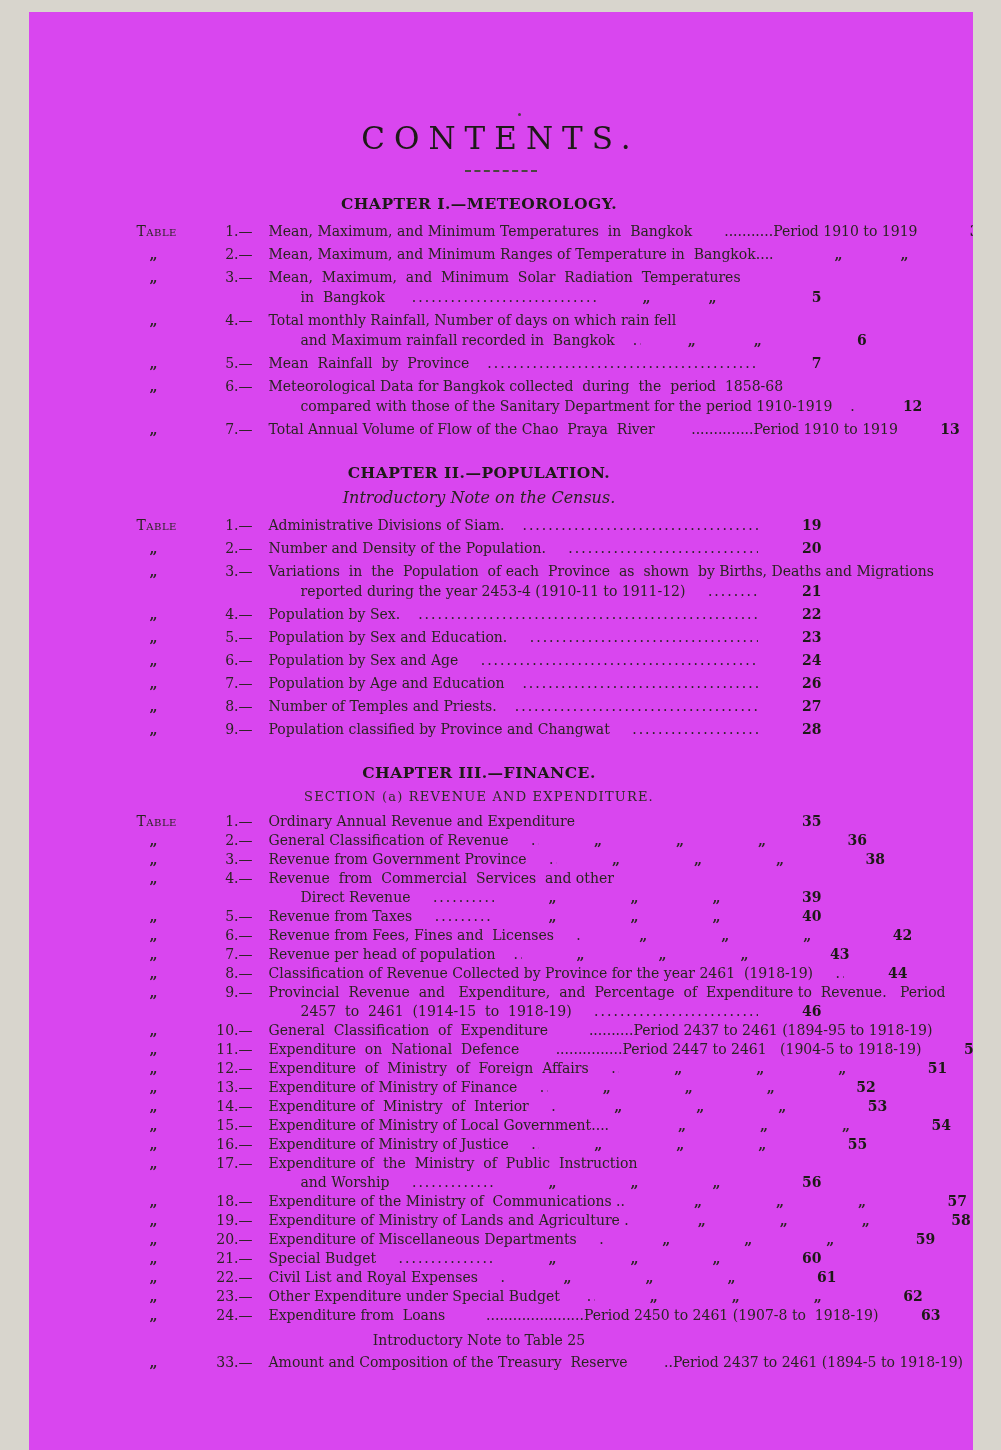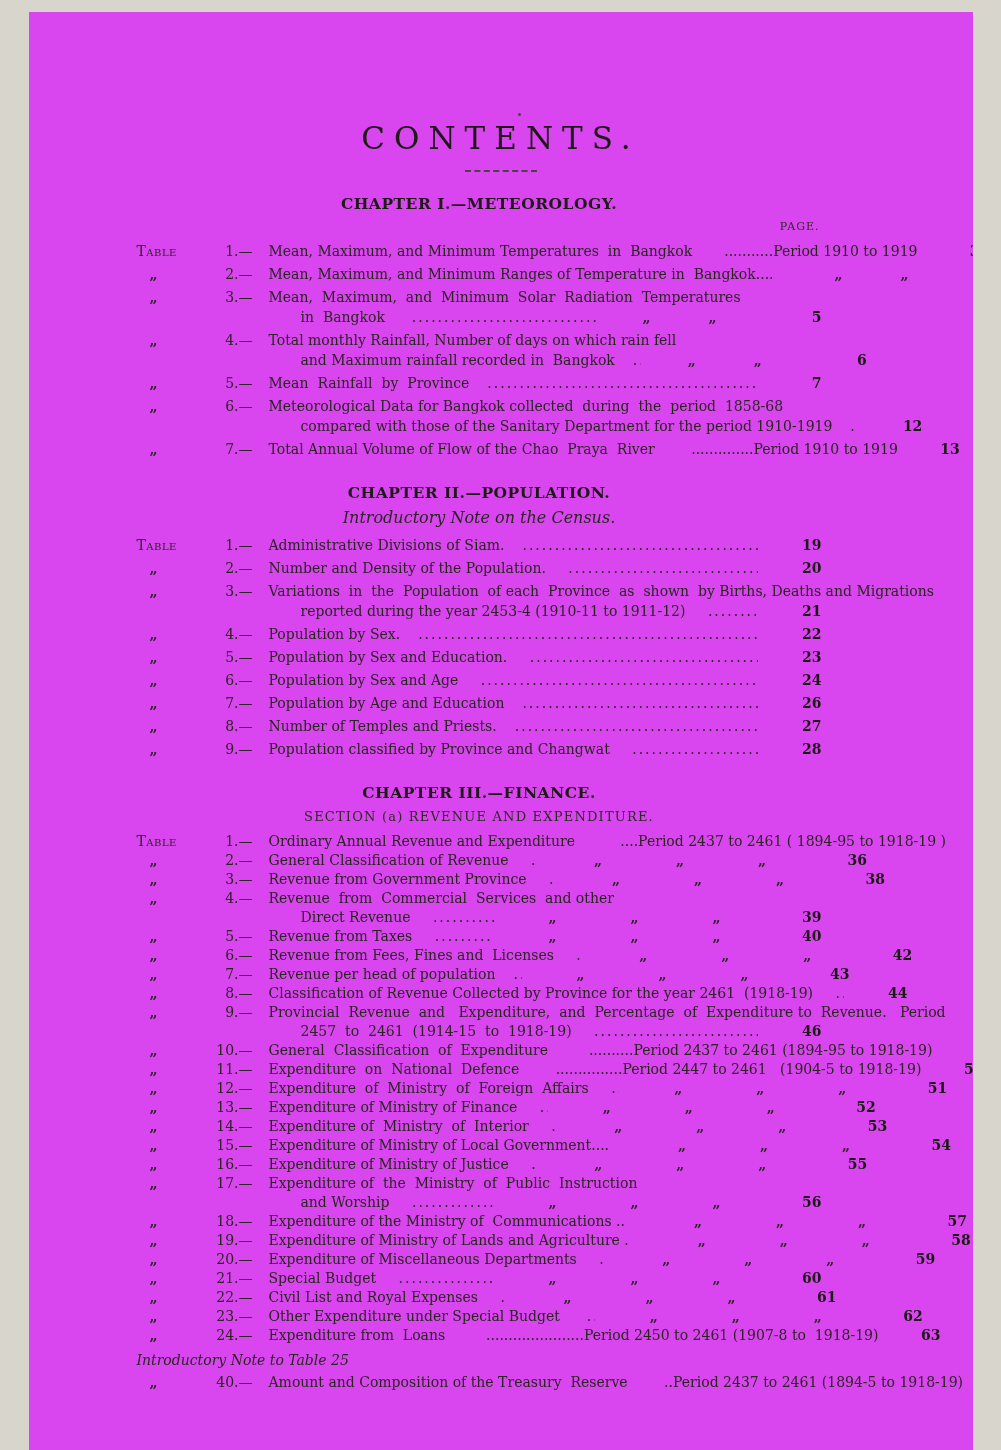--- a/index.html
+++ b/index.html
@@ -44,33 +44,32 @@
   .leader::after{
     content:"..........................................................................................................................................................";
     letter-spacing:2px;
   }
   .spacer{flex:1 1 0;}
   .dittos{flex:none;display:flex;justify-content:space-around;font-weight:bold;}
   .ch-0 .dittos{width:132px;margin-right:14px;}
   .ch-2 .dittos{width:246px;margin-right:2px;}
   .period{flex:none;}
   .pg{width:46px;flex:none;text-align:right;font-weight:bold;color:#1d1a17;}
-  .note-line{text-align:left;font-style:italic;font-size:14px;margin:7px 0 5px;}
+  .note-line{text-align:center;font-size:14px;margin:7px 0 5px;}
 </style>
 </head>
 <body>
 
 <div class="page">
   <div class="speck"></div>
   <div class="title">CONTENTS.</div>
   <div class="title-rule"></div>
   <div class="contents">
       <div class="chapter ch-0">
         <div class="chapter-heading">CHAPTER I.—METEOROLOGY.</div>
-        <div class="page-label">PAGE.</div>
         <div class="entry-list">
           <div class="entry">
             <div class="row"><span class="lbl">Table</span><span class="num">1.—</span><span class="txt">Mean, Maximum, and Minimum Temperatures  in  Bangkok</span><span class="spacer"></span><span class="period">...........Period 1910 to 1919</span><span class="pg">3</span></div>
           </div>
           <div class="entry">
             <div class="row"><span class="lbl ditto-lbl">„</span><span class="num">2.—</span><span class="txt">Mean, Maximum, and Minimum Ranges of Temperature in  Bangkok....</span><span class="spacer"></span><span class="dittos"><span class="ditto">„</span><span class="ditto">„</span></span><span class="pg">4</span></div>
           </div>
           <div class="entry">
             <div class="row"><span class="lbl ditto-lbl">„</span><span class="num">3.—</span><span class="txt">Mean,  Maximum,  and  Minimum  Solar  Radiation  Temperatures</span><span class="pg"></span></div>
             <div class="row"><span class="lbl"></span><span class="num"></span><span class="cont-ind"></span><span class="txt">in  Bangkok  </span><span class="leader"></span><span class="dittos"><span class="ditto">„</span><span class="ditto">„</span></span><span class="pg">5</span></div>
@@ -123,21 +122,21 @@
           <div class="entry">
             <div class="row"><span class="lbl ditto-lbl">„</span><span class="num">9.—</span><span class="txt">Population classified by Province and Changwat </span><span class="leader"></span><span class="pg">28</span></div>
           </div>
         </div>
       </div>
       <div class="chapter ch-2">
         <div class="chapter-heading">CHAPTER III.—FINANCE.</div>
         <div class="ch-sub-caps">SECTION (a) REVENUE AND EXPENDITURE.</div>
         <div class="entry-list">
           <div class="entry">
-            <div class="row"><span class="lbl">Table</span><span class="num">1.—</span><span class="txt">Ordinary Annual Revenue and Expenditure   </span><span class="spacer"></span><span class="period">....Period 2437 to 2461 ( 1894-95 to 1918-19 )</span><span class="pg">35</span></div>
+            <div class="row"><span class="lbl">Table</span><span class="num">1.—</span><span class="txt">Ordinary Annual Revenue and Expenditure   </span><span class="spacer"></span><span class="pg">35</span></div>
           </div>
           <div class="entry">
             <div class="row"><span class="lbl ditto-lbl">„</span><span class="num">2.—</span><span class="txt">General Classification of Revenue </span><span class="leader"></span><span class="dittos"><span class="ditto">„</span><span class="ditto">„</span><span class="ditto">„</span></span><span class="pg">36</span></div>
           </div>
           <div class="entry">
             <div class="row"><span class="lbl ditto-lbl">„</span><span class="num">3.—</span><span class="txt">Revenue from Government Province </span><span class="leader"></span><span class="dittos"><span class="ditto">„</span><span class="ditto">„</span><span class="ditto">„</span></span><span class="pg">38</span></div>
           </div>
           <div class="entry">
             <div class="row"><span class="lbl ditto-lbl">„</span><span class="num">4.—</span><span class="txt">Revenue  from  Commercial  Services  and other</span><span class="pg"></span></div>
             <div class="row"><span class="lbl"></span><span class="num"></span><span class="cont-ind"></span><span class="txt">Direct Revenue </span><span class="leader"></span><span class="dittos"><span class="ditto">„</span><span class="ditto">„</span><span class="ditto">„</span></span><span class="pg">39</span></div>
@@ -199,18 +198,18 @@
             <div class="row"><span class="lbl ditto-lbl">„</span><span class="num">22.—</span><span class="txt">Civil List and Royal Expenses </span><span class="leader"></span><span class="dittos"><span class="ditto">„</span><span class="ditto">„</span><span class="ditto">„</span></span><span class="pg">61</span></div>
           </div>
           <div class="entry">
             <div class="row"><span class="lbl ditto-lbl">„</span><span class="num">23.—</span><span class="txt">Other Expenditure under Special Budget  </span><span class="leader"></span><span class="dittos"><span class="ditto">„</span><span class="ditto">„</span><span class="ditto">„</span></span><span class="pg">62</span></div>
           </div>
           <div class="entry">
             <div class="row"><span class="lbl ditto-lbl">„</span><span class="num">24.—</span><span class="txt">Expenditure from  Loans  </span><span class="spacer"></span><span class="period">......................Period 2450 to 2461 (1907-8 to  1918-19)</span><span class="pg">63</span></div>
           </div>
           <div class="note-line">Introductory Note to Table 25</div>
           <div class="entry">
-            <div class="row"><span class="lbl ditto-lbl">„</span><span class="num">40.—</span><span class="txt">Amount and Composition of the Treasury  Reserve </span><span class="spacer"></span><span class="period">..Period 2437 to 2461 (1894-5 to 1918-19)</span><span class="pg">66</span></div>
+            <div class="row"><span class="lbl ditto-lbl">„</span><span class="num">33.—</span><span class="txt">Amount and Composition of the Treasury  Reserve </span><span class="spacer"></span><span class="period">..Period 2437 to 2461 (1894-5 to 1918-19)</span><span class="pg">66</span></div>
           </div>
         </div>
       </div>
     </div>
 </div>
 
 </body></html>

